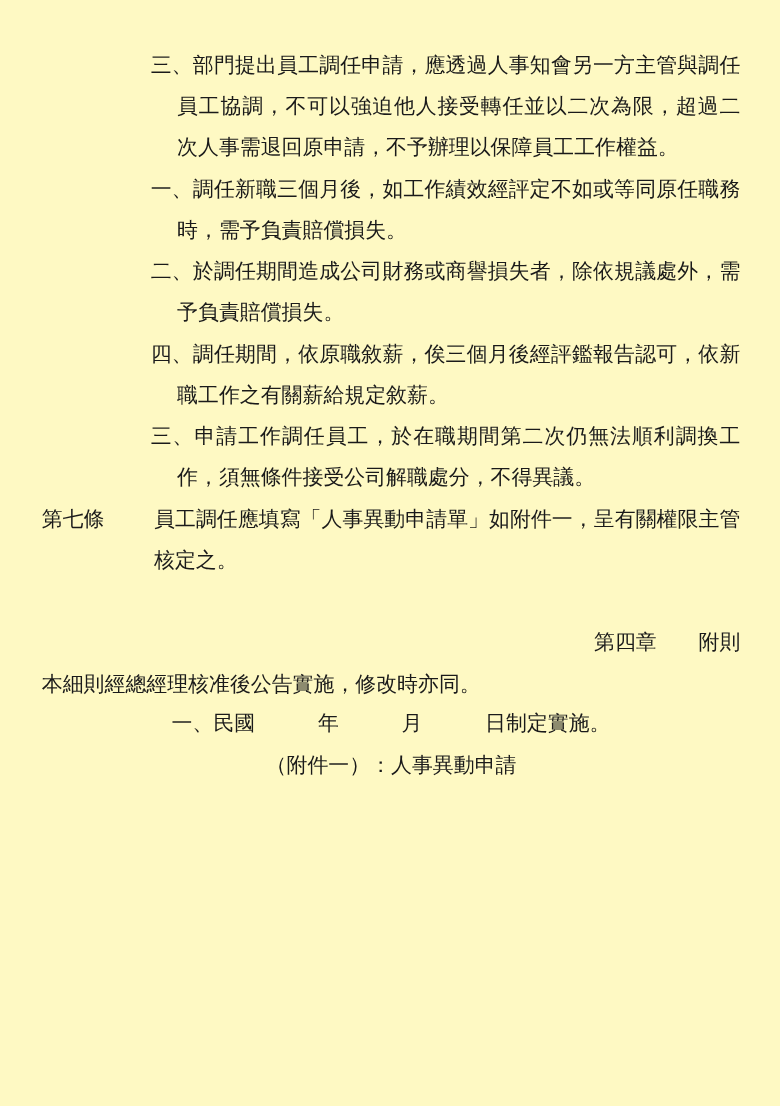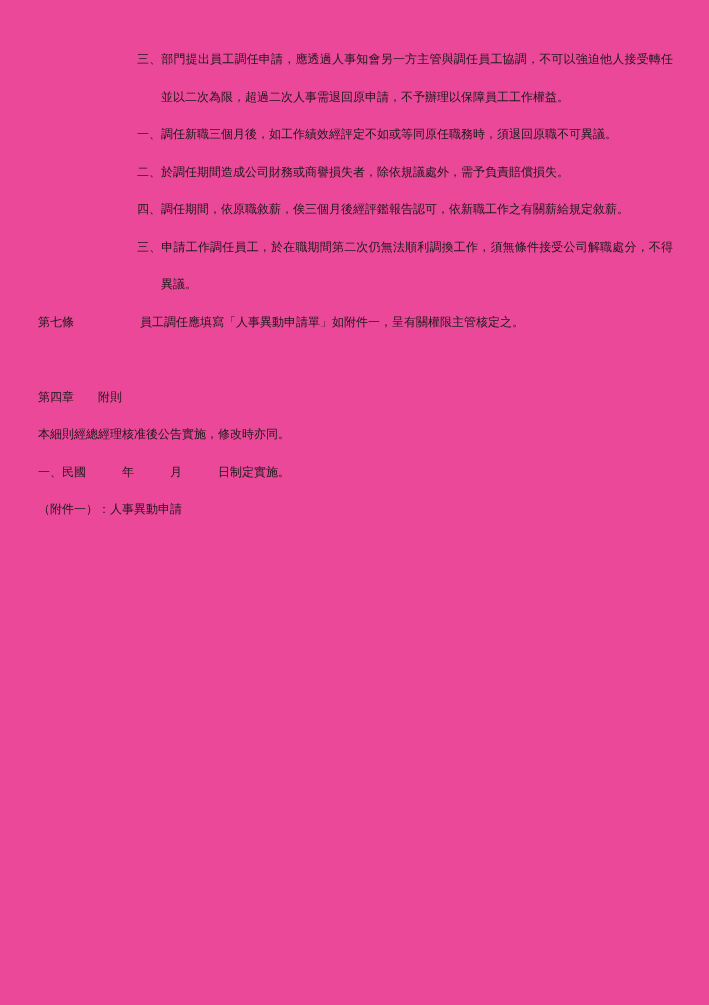--- a/index.html
+++ b/index.html
@@ -5,25 +5,25 @@
   html, body {
     margin: 0;
     padding: 0;
     background: #ffffff;
   }
   .page {
     position: relative;
     width: 709px;
     height: 1005px;
     box-sizing: border-box;
-    background: #ec4899;
+    background: #fef9c3;
     padding: 41px 36px 0 38px;
     overflow: hidden;
     font-family: "Liberation Serif", "DejaVu Serif", serif;
-    font-size: 12px;
+    font-size: 19px;
     line-height: 37.5px;
     color: #1a1a1a;
   }
   .para { margin: 0; }
   
   .list-item {
     margin-left: 123px;
     text-indent: -24px;
     text-align: justify;
   }
@@ -33,33 +33,33 @@
     width: 102px;
     flex: 0 0 102px;
   }
   .article-body {
     flex: 1 1 auto;
     text-align: justify;
   }
   
   .chapter-heading {
     margin-top: 37.5px;
-    text-align: left;
+    text-align: right;
   }
-  .plain { text-align: left; }
+  .plain { text-align: center; font-family: Liberation Mono, monospace; }
 </style>
 </head>
 <body>
 
 <div class="page">
 
   <p class="para list-item">三、部門提出員工調任申請，應透過人事知會另一方主管與調任員工協調，不可以強迫他人接受轉任並以二次為限，超過二次人事需退回原申請，不予辦理以保障員工工作權益。</p>
 
 
-  <p class="para list-item">一、調任新職三個月後，如工作績效經評定不如或等同原任職務時，須退回原職不可異議。</p>
+  <p class="para list-item">一、調任新職三個月後，如工作績效經評定不如或等同原任職務時，需予負責賠償損失。</p>
 
   <p class="para list-item">二、於調任期間造成公司財務或商譽損失者，除依規議處外，需予負責賠償損失。</p>
 
   <p class="para list-item">四、調任期間，依原職敘薪，俟三個月後經評鑑報告認可，依新職工作之有關薪給規定敘薪。</p>
 
   <p class="para list-item">三、申請工作調任員工，於在職期間第二次仍無法順利調換工作，須無條件接受公司解職處分，不得異議。</p>
 
   <div class="para article">
     <span class="article-label">第七條</span>
     <span class="article-body">員工調任應填寫「人事異動申請單」如附件一，呈有關權限主管核定之。</span>

